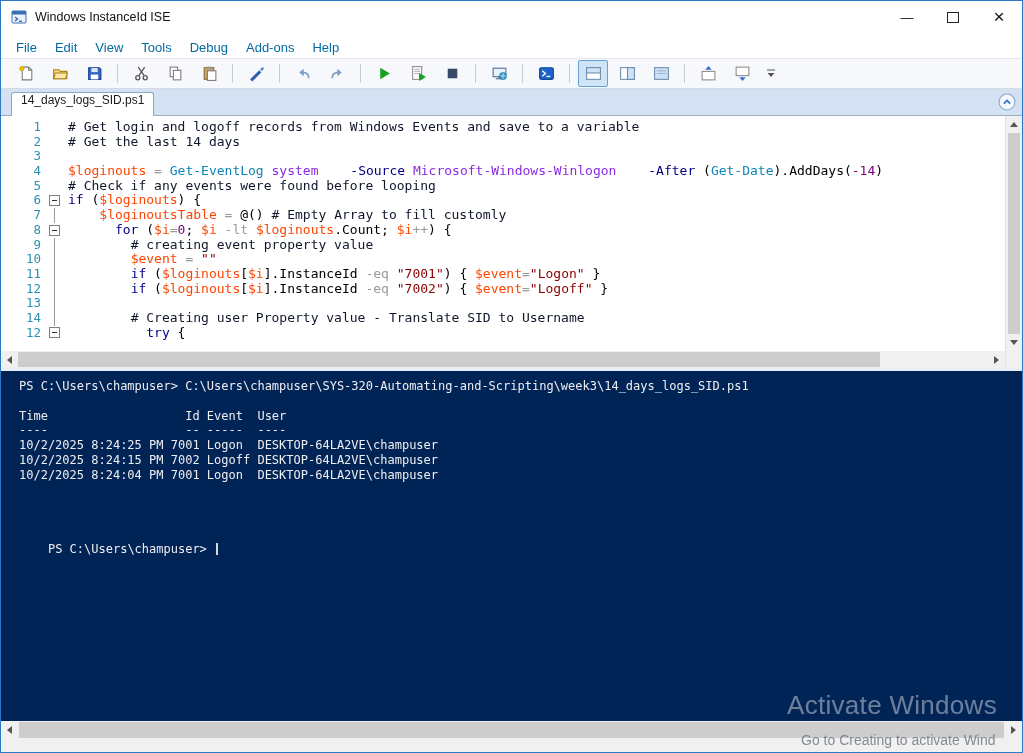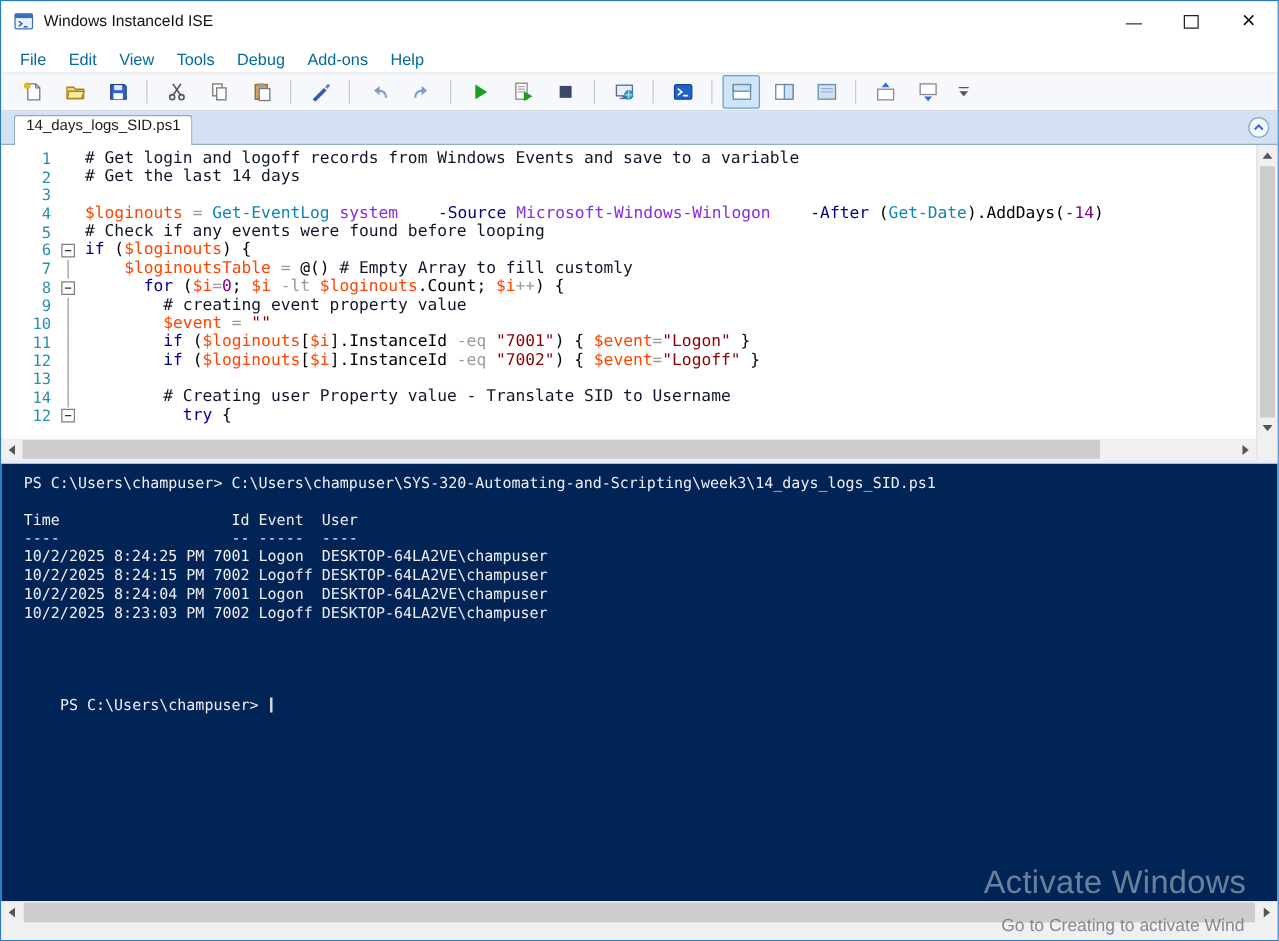--- a/index.html
+++ b/index.html
@@ -392,21 +392,20 @@
 
 <div class="console">
   <div id="console-output">
       <div class="console-line">PS C:\Users\champuser&gt; C:\Users\champuser\SYS-320-Automating-and-Scripting\week3\14_days_logs_SID.ps1</div>
       <div class="console-line"></div>
       <div class="console-line">Time                   Id Event  User</div>
       <div class="console-line">----                   -- -----  ----</div>
       <div class="console-line">10/2/2025 8:24:25 PM 7001 Logon  DESKTOP-64LA2VE\champuser</div>
       <div class="console-line">10/2/2025 8:24:15 PM 7002 Logoff DESKTOP-64LA2VE\champuser</div>
       <div class="console-line">10/2/2025 8:24:04 PM 7001 Logon  DESKTOP-64LA2VE\champuser</div>
-      <div class="console-line">10/2/2025 8:23:03 PM 7002 Logoff DESKTOP-64LA2VE\champuser</div>
       <div class="console-line"></div>
       <div class="console-line"></div>
       <div class="console-line"></div>
     </div>
   <div class="console-line">
     <span>PS C:\Users\champuser&gt; </span><span class="cursor"></span>
   </div>
 </div>
 
 <div class="hscroll2">

